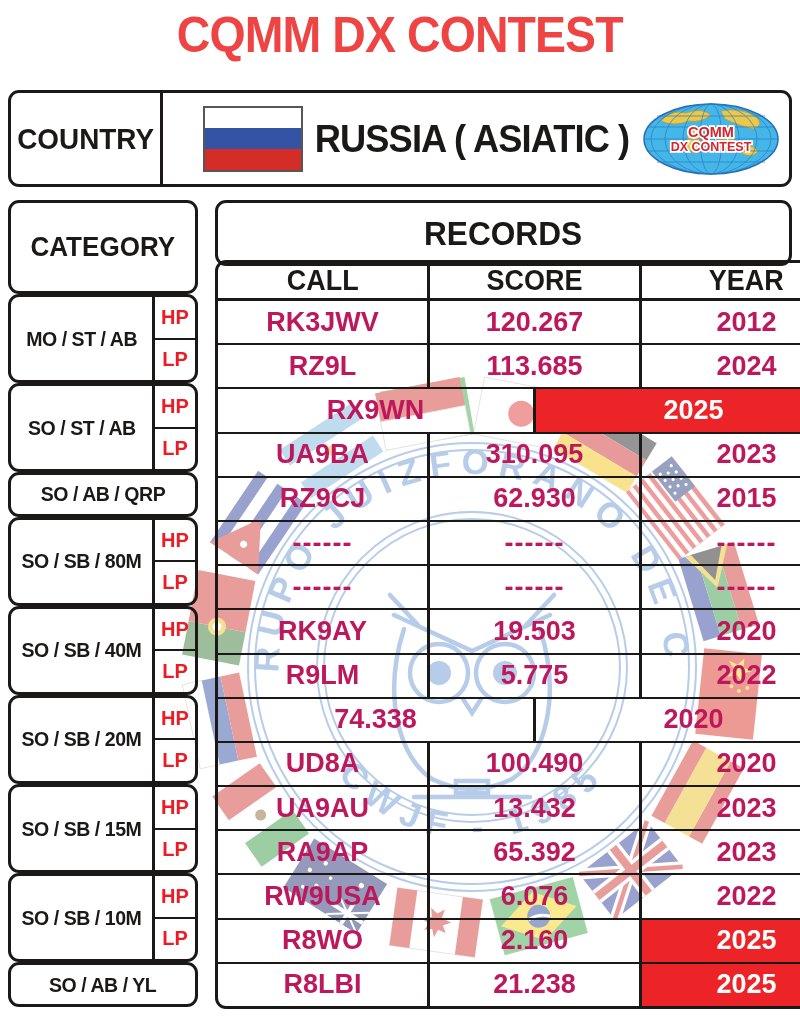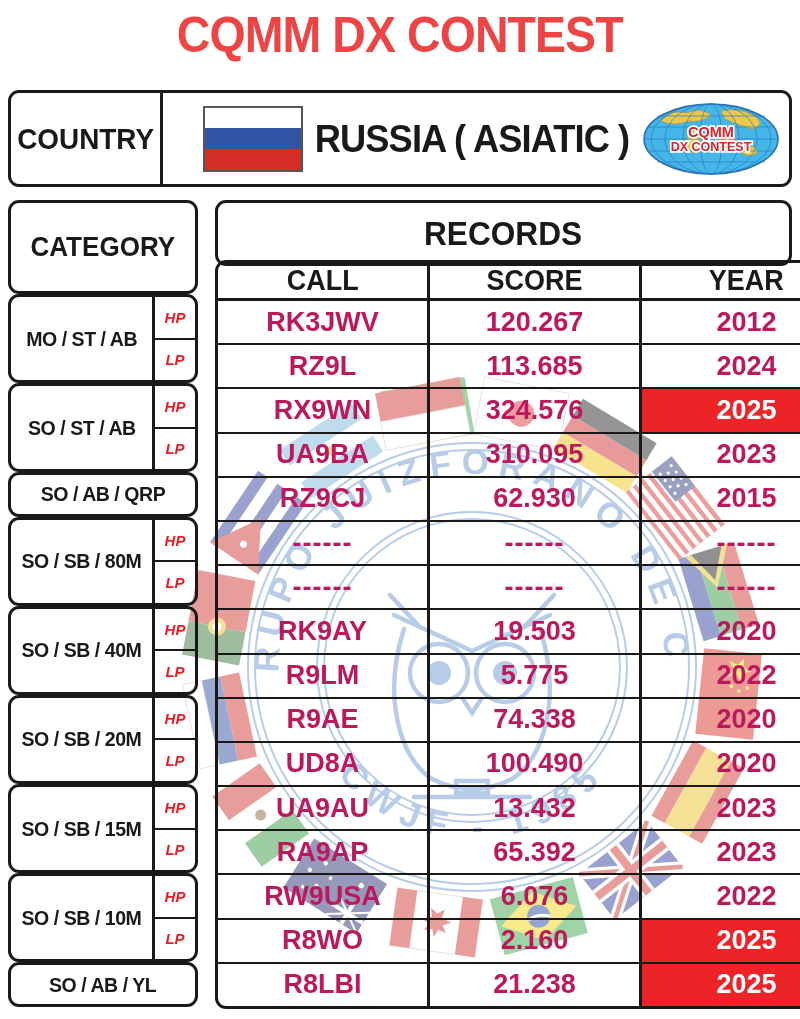--- a/index.html
+++ b/index.html
@@ -34,21 +34,21 @@
   .trow:last-child{border-bottom:none;}
   .td{flex:1;display:flex;align-items:center;justify-content:center;font-size:27px;font-weight:bold;
       border-right:3px solid #1b1918;color:#be185d;}
   .td:last-child{border-right:none;}
   .td.dash{letter-spacing:1px;}
   
   .group-box{left:8px;width:190px;display:flex;}
   .group-label{flex:1;display:flex;align-items:center;justify-content:center;
                font-size:21px;font-weight:bold;letter-spacing:-.5px;text-align:center;}
   .power-col{width:40px;border-left:3px solid #1b1918;display:flex;flex-direction:column;flex:0 0 auto;}
-  .power-cell{flex:1;display:flex;align-items:center;justify-content:center;font-size:15px;font-weight:bold;font-style:italic;}
+  .power-cell{flex:1;display:flex;align-items:center;justify-content:center;font-size:20px;font-weight:bold;}
   .power-cell:first-child{border-bottom:2.5px solid #1b1918;}
   
   .watermark{position:absolute;left:150px;top:345px;width:645px;height:645px;pointer-events:none;}
 </style>
 </head>
 <body>
 
 <div id="page">
 
   <svg class="watermark" viewBox="-322 -322 645 645">
@@ -285,21 +285,20 @@
           <div class="td">120.267</div>
           <div class="td">2012</div>
         </div>
         <div class="trow">
           <div class="td">RZ9L</div>
           <div class="td">113.685</div>
           <div class="td">2024</div>
         </div>
         <div class="trow">
           <div class="td">RX9WN</div>
-          <div class="td">324.576</div>
           <div class="td" style="background: rgb(236, 36, 39); color: rgb(255, 255, 255);">2025</div>
         </div>
         <div class="trow">
           <div class="td">UA9BA</div>
           <div class="td">310.095</div>
           <div class="td">2023</div>
         </div>
         <div class="trow">
           <div class="td">RZ9CJ</div>
           <div class="td">62.930</div>
@@ -319,21 +318,20 @@
           <div class="td">RK9AY</div>
           <div class="td">19.503</div>
           <div class="td">2020</div>
         </div>
         <div class="trow">
           <div class="td">R9LM</div>
           <div class="td">5.775</div>
           <div class="td">2022</div>
         </div>
         <div class="trow">
-          <div class="td">R9AE</div>
           <div class="td">74.338</div>
           <div class="td">2020</div>
         </div>
         <div class="trow">
           <div class="td">UD8A</div>
           <div class="td">100.490</div>
           <div class="td">2020</div>
         </div>
         <div class="trow">
           <div class="td">UA9AU</div>

